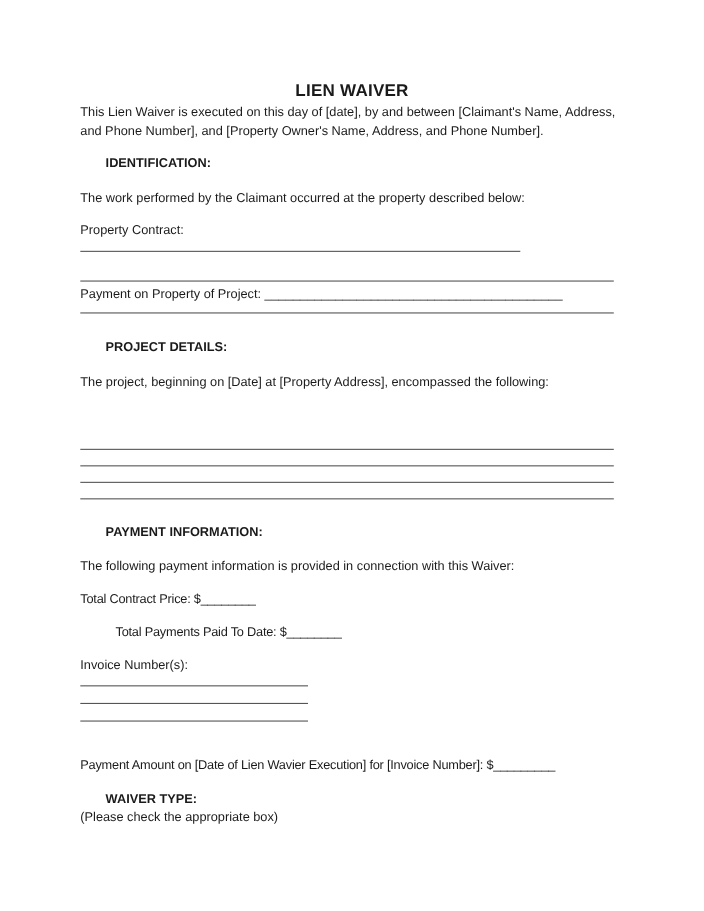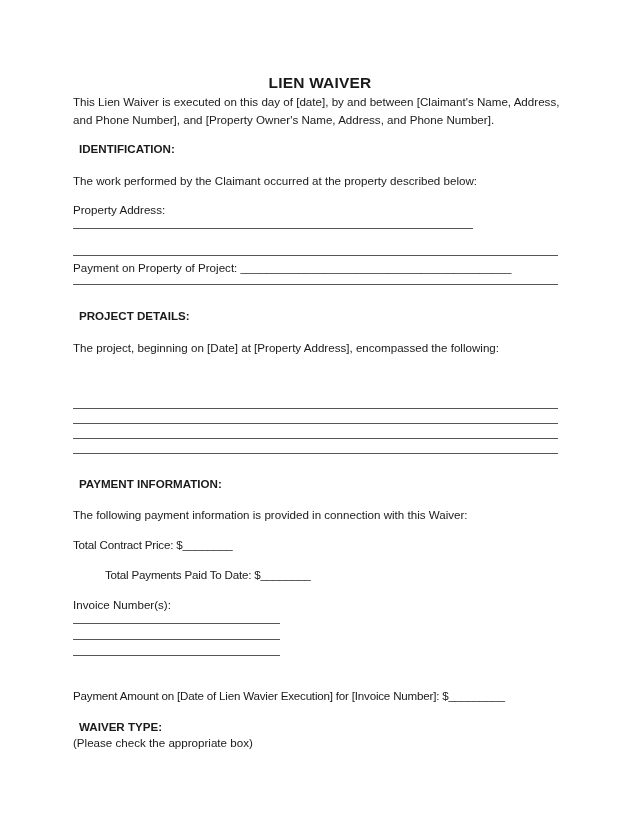--- a/index.html
+++ b/index.html
@@ -35,21 +35,21 @@
   .para {
     position: absolute;
     left: 73px;
     width: 488px;
     font-size: 11.6px;
     line-height: 17.5px;
     text-align: left;
   }
   .heading {
     position: absolute;
-    left: 55px;
+    left: 72px;
     font-size: 11.6px;
     font-weight: bold;
     line-height: 16px;
     padding-left: 24px;
   }
   .label-line {
     position: absolute;
     left: 73px;
     font-size: 11.6px;
     line-height: 16px;
@@ -74,21 +74,21 @@
 <div class="page">
 
   <div class="doc-title">LIEN WAIVER</div>
 
   <div class="para" style="top:93px;">This Lien Waiver is executed on this day of [date], by and between [Claimant's Name, Address, and Phone Number], and [Property Owner's Name, Address, and Phone Number].</div>
 
   <div class="heading" style="top:141px;">IDENTIFICATION:</div>
 
   <div class="para" style="top:172px;">The work performed by the Claimant occurred at the property described below:</div>
 
-  <div class="label-line" style="top:202px;">Property Address:</div>
+  <div class="label-line" style="top:202px;">Property Contract:</div>
 
   <div class="rule short-addr" style="top:228px;"></div>
 
 
   <div class="rule full" style="top:255px;"></div>
 
   <div class="label-line" style="top:260px;">Payment on Property of Project:  __________________________________________</div>
 
   <div class="rule full" style="top:284px;"></div>
 

